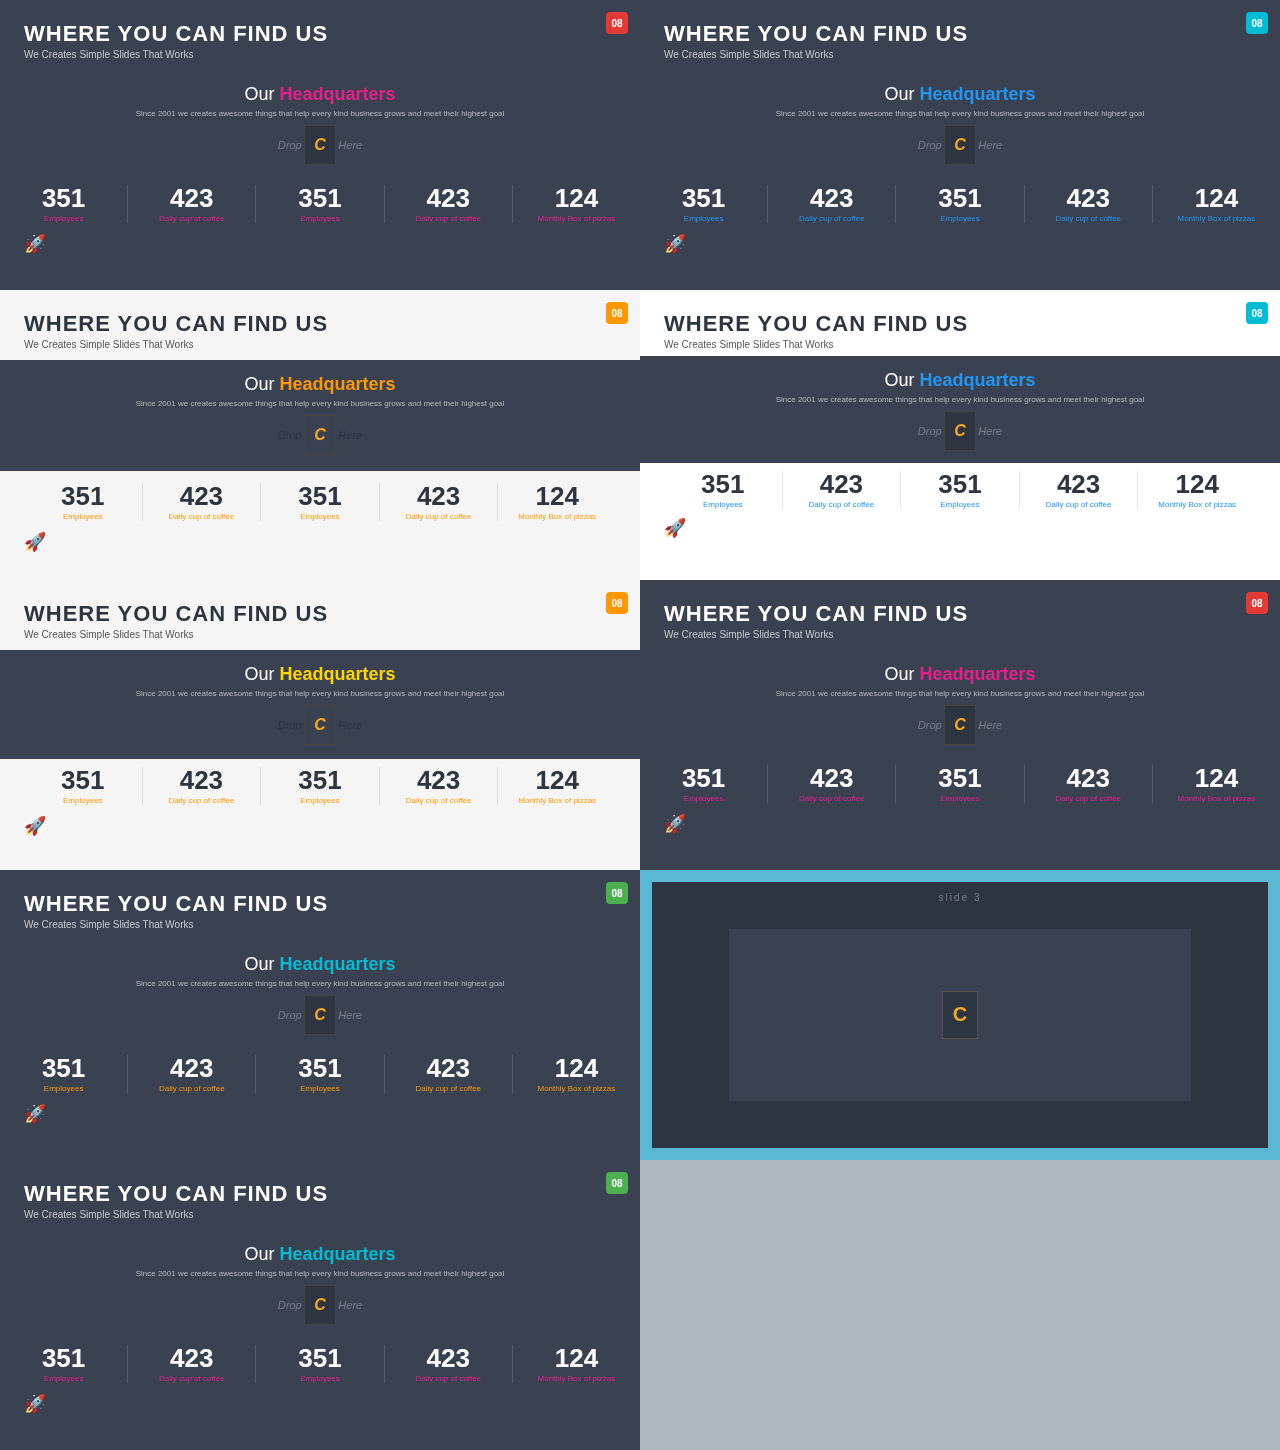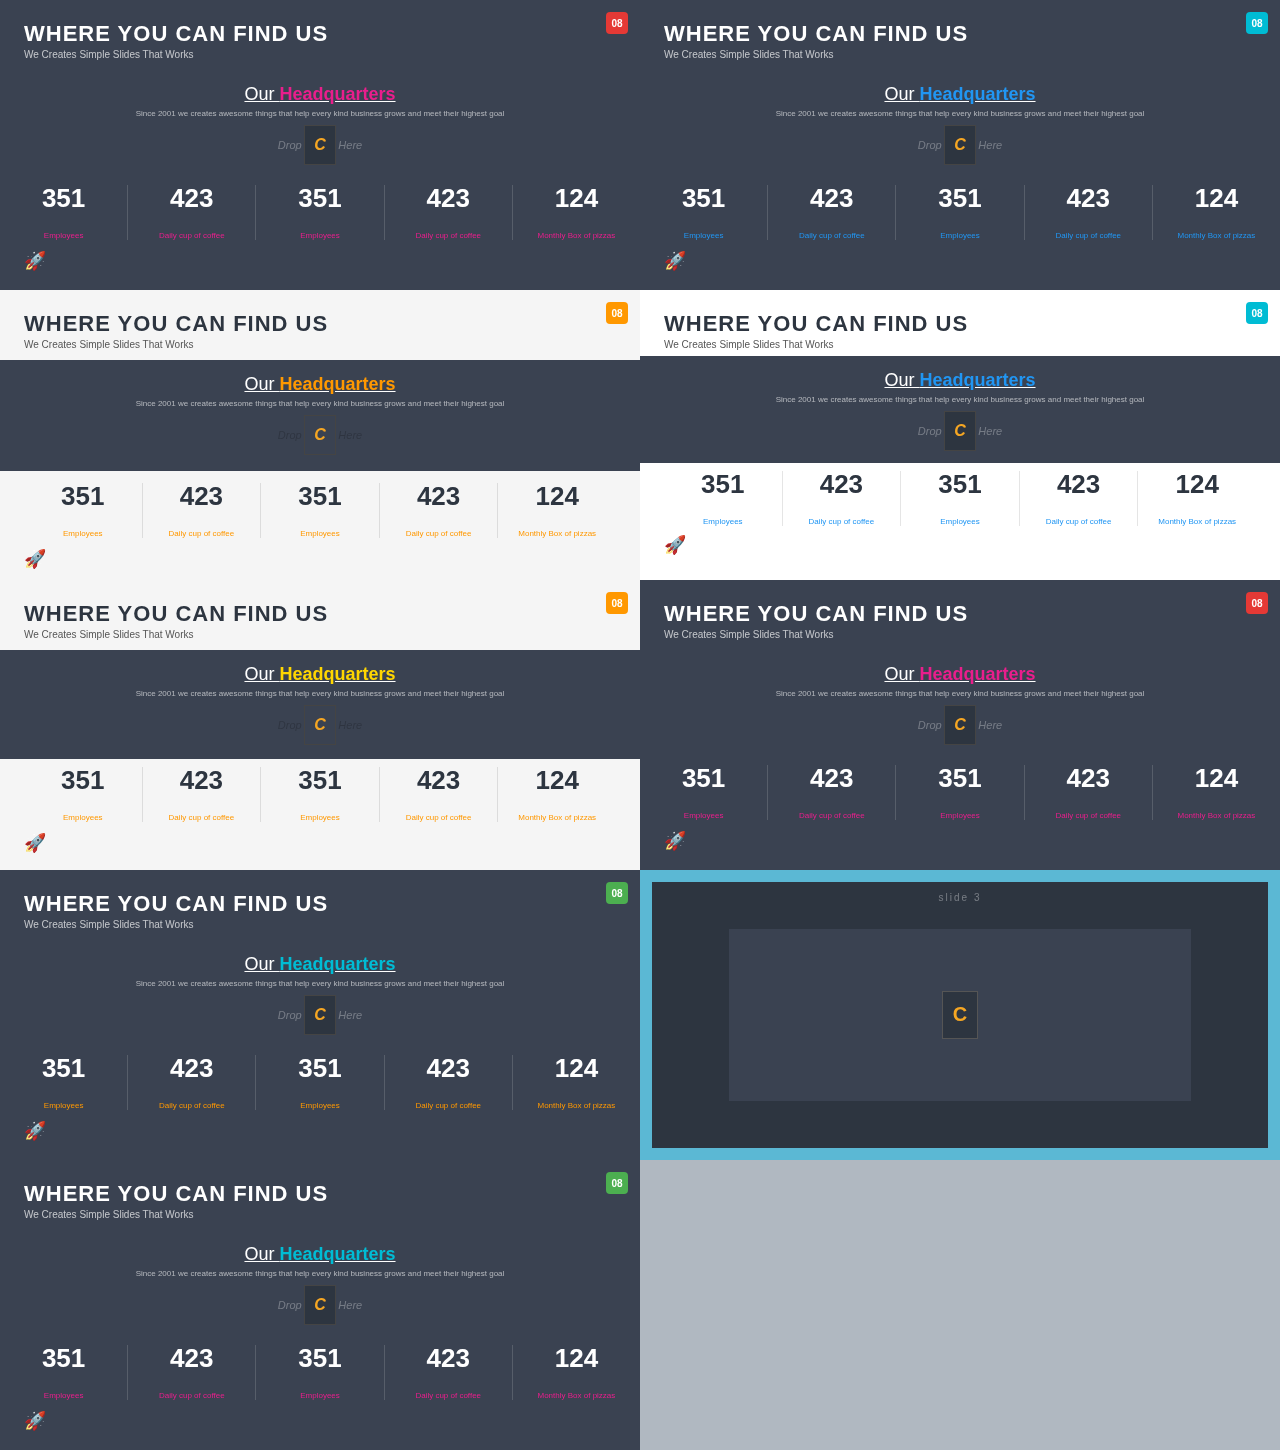--- a/index.html
+++ b/index.html
@@ -8,32 +8,32 @@
     .slide { position: relative; overflow: hidden; }
 
     
     .slide-header { padding: 22px 24px 10px 24px; }
     .slide-title { font-size: 22px; font-weight: 900; letter-spacing: 1px; text-transform: uppercase; line-height: 1.1; }
     .slide-subtitle { font-size: 10px; font-weight: 400; margin-top: 3px; }
     .badge { position: absolute; top: 12px; right: 12px; width: 22px; height: 22px; border-radius: 4px; display: flex; align-items: center; justify-content: center; font-size: 10px; font-weight: 700; color: white; }
 
     
     .slide-content { padding: 8px 24px; }
-    .headquarters-text { text-align: center; margin: 6px 0 4px; font-size: 18px; font-weight: 400; text-decoration: underline; }
+    .headquarters-text { text-align: center; margin: 6px 0 4px; font-size: 18px; font-weight: 400; }
     .headquarters-text span { font-weight: 700; }
     .desc-text { text-align: center; font-size: 8px; margin-bottom: 4px; }
     .drop-area { text-align: center; font-size: 11px; font-style: italic; color: rgba(255,255,255,0.3); margin: 2px 0; position: relative; height: 45px; display: flex; align-items: center; justify-content: center; }
     .drop-area-img { width: 32px; height: 40px; background: #2d3540; border: 1px solid #444; display: flex; align-items: center; justify-content: center; position: absolute; }
     .drop-area-img-letter { color: #f5a623; font-size: 16px; font-weight: 900; }
 
     
     .stats-row { display: flex; justify-content: space-around; align-items: flex-start; padding: 8px 0 4px; }
     .stat-item { text-align: center; flex: 1; }
     .stat-number { font-size: 26px; font-weight: 700; line-height: 1; }
-    .stat-label { font-size: 8px; margin-top: 20px; }
+    .stat-label { font-size: 8px; margin-top: 3px; }
 
     
     .rocket-area { padding: 6px 24px; }
     .rocket-icon { font-size: 18px; }
 
     
     .dark-slide { background: #3a4251; color: white; }
     .dark-slide .slide-title { color: white; }
     .dark-slide .slide-subtitle { color: rgba(255,255,255,0.7); }
     .dark-slide .headquarters-text { color: white; }

